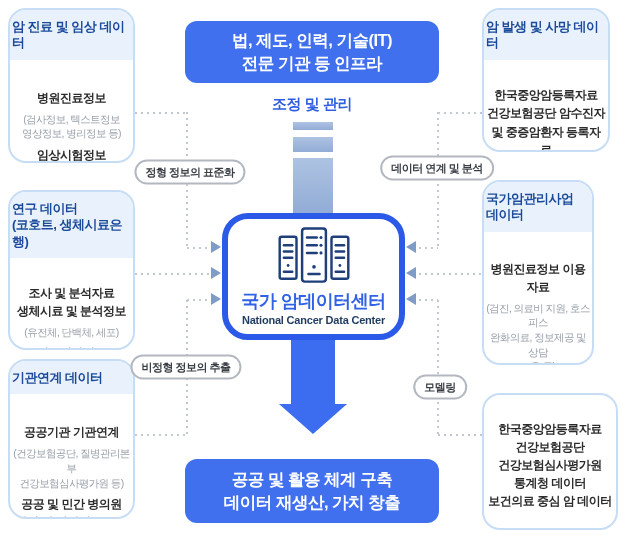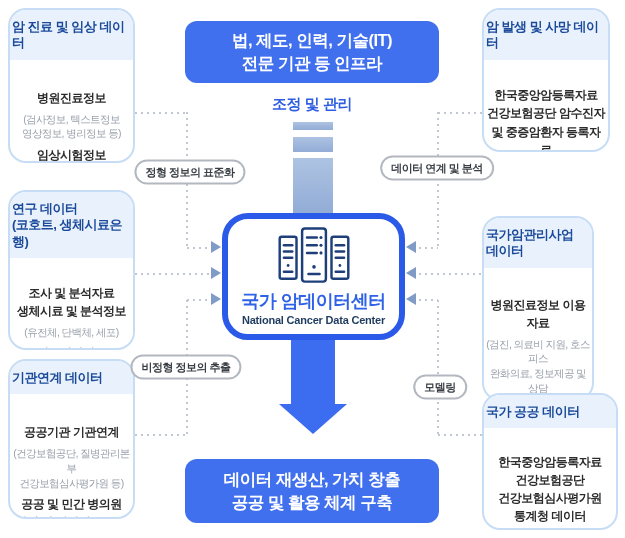--- a/index.html
+++ b/index.html
@@ -140,22 +140,22 @@
     <div class="center-title">국가 암데이터센터</div>
     <div class="center-sub">National Cancer Data Center</div>
   </div>
 
   <div>
     <div class="out-shaft"></div>
     <div class="out-head"></div>
   </div>
 
   <div class="bluebox" style="left:185px;top:459px;width:254px;height:64px;">
+    <div>공공 및 활용 체계 구축</div>
     <div>데이터 재생산, 가치 창출</div>
-    <div>공공 및 활용 체계 구축</div>
   </div>
 
   <div class="sidebox" style="left:8px;top:8px;width:127px;height:155px;">
     <div class="hd">암 진료 및 임상 데이터</div>
     <div class="bd">
       <div class="strong">병원진료정보</div>
       <div class="note">(검사정보, 텍스트정보
 영상정보, 병리정보 등)</div>
       <div class="strong">임상시험정보</div>
     </div>
@@ -188,33 +188,32 @@
     <div class="hd">암 발생 및 사망 데이터</div>
     <div class="bd">
       <div class="strong" style="line-height:1.55;margin-top:2px;">한국중앙암등록자료
 건강보험공단 암수진자
 및 중증암환자 등록자료
 통계청사망자료
 병원 의무기록 조사</div>
     </div>
   </div>
 
-  <div class="sidebox" style="left:482px;top:180px;width:112px;height:185px;margin-top:36px;">
+  <div class="sidebox" style="left:482px;top:180px;width:112px;height:185px;">
     <div class="hd">국가암관리사업
 데이터</div>
     <div class="bd">
       <div class="strong" style="margin-top:4px;">병원진료정보 이용자료</div>
       <div class="note">(검진, 의료비 지원, 호스피스
 완화의료, 정보제공 및 상담
 교육 등)</div>
     </div>
   </div>
 
   <div class="sidebox" style="left:482px;top:393px;width:136px;height:137px;">
-    <div class="hd">국가 공공 데이터</div>
     <div class="bd">
       <div class="strong" style="line-height:1.5;margin-top:1px;">한국중앙암등록자료
 건강보험공단
 건강보험심사평가원
 통계청 데이터
 보건의료 중심 암 데이터</div>
     </div>
   </div>
 
 </div>

